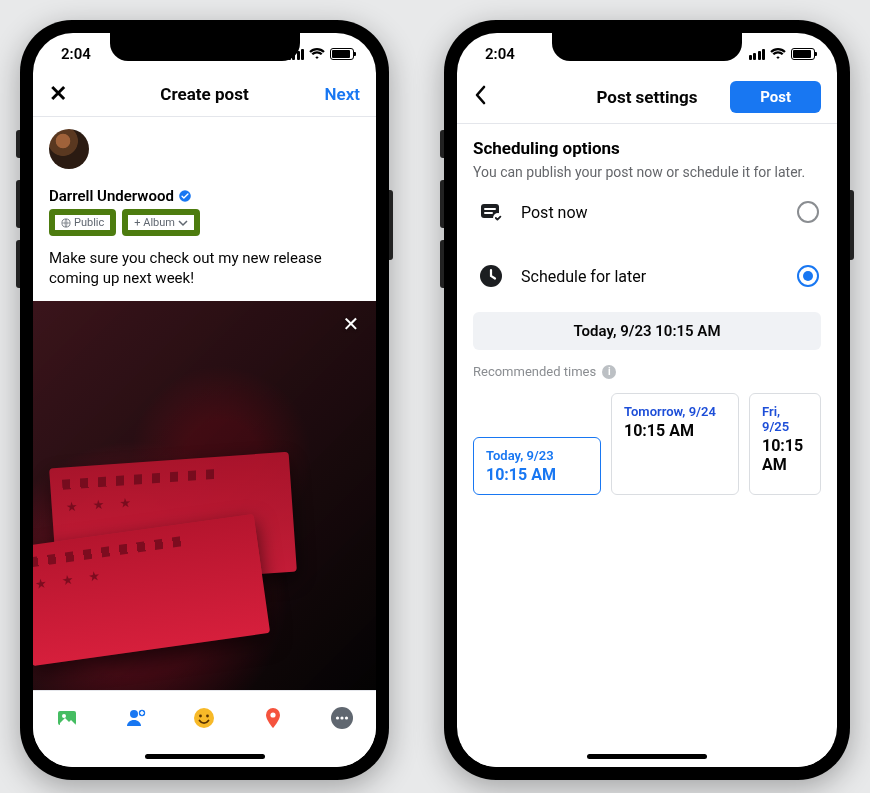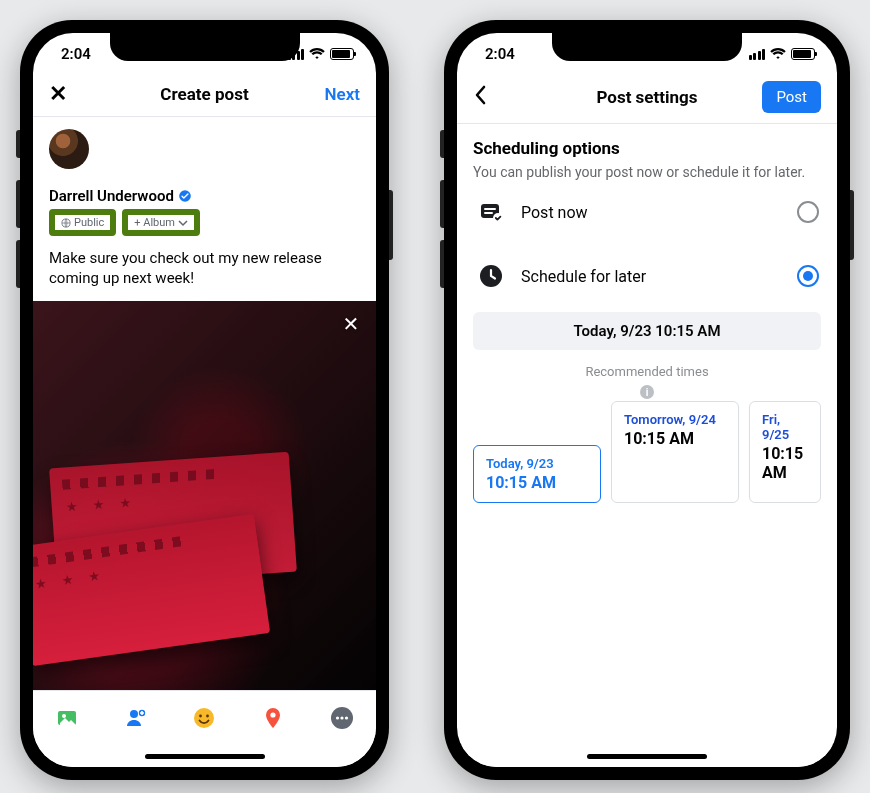--- a/index.html
+++ b/index.html
@@ -31,21 +31,21 @@
     .battery::before{content:"";position:absolute;left:1px;top:1px;bottom:1px;width:18px;background:#000;border-radius:1px;}
 
     
     .navbar { display:flex; align-items:center; justify-content:space-between; padding:6px 16px 10px; border-bottom:1px solid #e4e6eb; }
     .navbar .center { font-weight:700; font-size:17px; color:#050505; }
     .nav-left, .nav-right { width:60px; display:flex; align-items:center; }
     .nav-right { justify-content:flex-end; }
     .close-x { font-size:22px; font-weight:700; cursor:pointer; }
     .back-chevron svg { width:14px; height:20px; }
     .next-link { color:#1877f2; font-weight:600; font-size:17px; cursor:pointer; }
-    .post-btn { background:#1877f2; color:#fff; font-weight:400; font-size:15px; padding:7px 14px; border:none; border-radius:6px; cursor:pointer; }
+    .post-btn { background:#1877f2; color:#fff; font-weight:700; font-size:15px; padding:7px 30px; border:none; border-radius:6px; cursor:pointer; }
 
     
     .composer-head { display:flex; gap:18px; padding:12px 16px 6px; align-items:flex-start;flex-direction:column; }
     .avatar { width:40px; height:40px; border-radius:50%; background:radial-gradient(circle at 35% 30%, #a0623a 0 18%, #5a3820 20% 38%, #2b1b12 40% 100%); flex-shrink:0; }
     .user-line { display:flex; align-items:center; gap:4px; font-weight:600; font-size:15px; }
     .verified { width:14px; height:14px; }
     .chip-row { display:flex; gap:6px; margin-top:4px; }
     .chip { display:flex; align-items:center; gap:3px; font-size:11px; color:#606770; border:6px solid #4d7c0f; border-radius:4px; padding:1px 6px; cursor:pointer; }
     .chip svg{width:10px;height:10px;}
 
@@ -81,21 +81,21 @@
 
     .opt-row { display:flex; align-items:center; gap:14px; padding:16px 2px; cursor:pointer;justify-content:center; }
     .opt-icon { width:32px; height:32px; display:flex; align-items:center; justify-content:center; }
     .opt-label { flex:1; font-size:16px; color:#050505; }
     .radio { width:22px; height:22px; border:2px solid #8a8d91; border-radius:50%; position:relative; }
     .radio.selected { border-color:#1877f2; }
     .radio.selected::after { content:""; position:absolute; inset:4px; background:#1877f2; border-radius:50%; }
 
     .sched-pill { background:#f0f2f5; border-radius:6px; text-align:center; padding:10px; font-size:15px; font-weight:600; color:#050505; margin:4px 0 14px; cursor:pointer; }
 
-    .rec-label { font-size:13px; color:#8a8d91; display:flex; align-items:center; gap:6px; margin-bottom:2px;flex-direction:column; }
+    .rec-label { font-size:13px; color:#8a8d91; display:flex; align-items:center; gap:6px; margin-bottom:14px; }
     .info-i { width:14px; height:14px; border-radius:50%; background:#bcc0c4; color:#fff; font-size:10px; display:flex; align-items:center; justify-content:center; font-weight:700; }
 
     .rec-row { display:flex; gap:10px; overflow:hidden; }
     .rec-card { min-width:128px; border:1px solid #dadde1; border-radius:6px; padding:10px 12px; cursor:pointer; }
     .rec-card.selected { border-color:#1877f2;margin-top:44px; }
     .rec-date { font-size:13px; font-weight:600; color:#1d4ed8; }
     .rec-time { font-size:16px; font-weight:700; color:#050505; margin-top:2px; }
     .rec-card.selected .rec-date, .rec-card.selected .rec-time { color:#1877f2; }
     .rec-card.peek { min-width:72px; }
 

